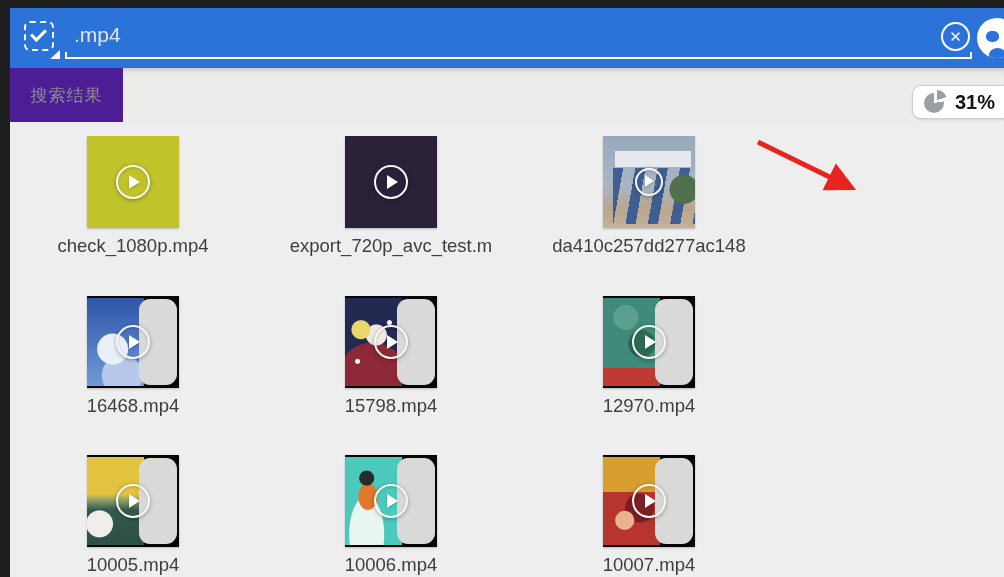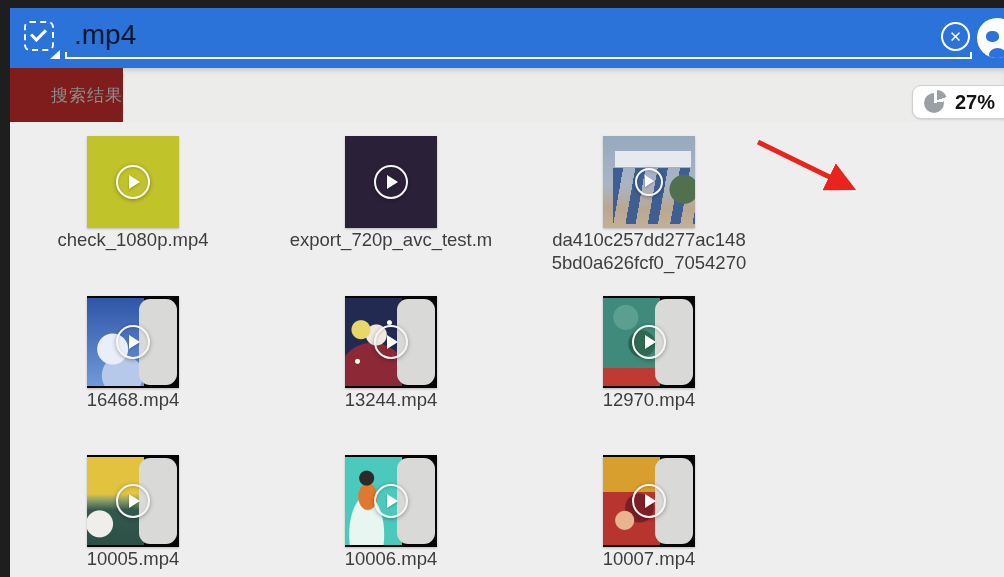--- a/index.html
+++ b/index.html
@@ -11,54 +11,54 @@
   .app{position:absolute;left:10px;top:8px;width:994px;height:569px;background:#eeeeee;overflow:hidden;}
 
   
   .topbar{position:absolute;left:0;top:0;width:100%;height:60px;background:#2b73d8;z-index:5;}
   .selwrap{position:absolute;left:12px;top:11px;width:40px;height:40px;cursor:pointer;}
   .selbox{width:26px;height:26px;border:2px dashed #fff;border-radius:6px;position:relative;margin:2px 0 0 2px;}
   .selbox::after{content:"";position:absolute;left:5px;top:6px;width:12px;height:6px;
     border-left:3px solid #fff;border-bottom:3px solid #fff;transform:rotate(-45deg);}
   .seltri{position:absolute;right:2px;bottom:0;width:10px;height:9px;background:#fff;
     clip-path:polygon(100% 0,100% 100%,0 100%);}
-  .search-text{position:absolute;left:64px;top:13px;color:#0f172a;font-size:28px;line-height:28px;}
+  .search-text{position:absolute;left:64px;top:13px;color:#e5e5e5;font-size:21px;line-height:28px;}
   .underline{position:absolute;left:55px;right:32px;top:44px;height:5px;
     border-bottom:2px solid #fff;border-left:2px solid #fff;border-right:2px solid #fff;}
   .clearbtn{position:absolute;right:34px;top:14px;width:29px;height:29px;border:2.5px solid #fff;
     border-radius:50%;box-sizing:border-box;color:#fff;display:flex;align-items:center;justify-content:center;
     font-size:15px;font-weight:bold;cursor:pointer;}
   .globe{position:absolute;right:-13px;top:10px;width:40px;height:40px;background:#fff;border-radius:50%;overflow:hidden;cursor:pointer;}
   .globe .b2{position:absolute;left:9px;top:13px;width:13px;height:11px;background:#2b73d8;border-radius:45%;}
   .globe .b3{position:absolute;left:12px;bottom:-3px;width:17px;height:13px;background:#2b73d8;border-radius:50%;}
 
   
   .tabbar{position:absolute;left:0;top:60px;width:100%;height:54px;background:#ececea;
     box-shadow:inset 0 5px 6px -4px rgba(0,0,0,.22);}
-  .tab{position:absolute;left:0;top:0;width:113px;height:54px;background:#7f1d1d;
-    color:#8d8d8d;font-size:17px;letter-spacing:1px;display:flex;align-items:center;justify-content:flex-end;cursor:pointer;}
+  .tab{position:absolute;left:0;top:0;width:113px;height:54px;background:#4c1d95;
+    color:#8d8d8d;font-size:17px;letter-spacing:1px;display:flex;align-items:center;justify-content:center;cursor:pointer;}
   .badge{position:absolute;right:-8px;top:17px;height:34px;background:#fff;border:1px solid #cfcfcf;
     border-radius:9px;display:flex;align-items:center;gap:9px;padding:0 16px 0 11px;box-sizing:border-box;
     box-shadow:0 1px 2px rgba(0,0,0,.10);}
   .pie{width:22px;height:22px;position:relative;}
   .pie .pm{position:absolute;left:0;top:2px;width:20px;height:20px;border-radius:50%;
     background:conic-gradient(from 0deg, rgba(0,0,0,0) 0deg 80deg, #9aa0a6 80deg 360deg);}
   .pie .ps{position:absolute;right:-1px;top:-1px;width:20px;height:20px;border-radius:50%;
     background:conic-gradient(from 0deg, #9aa0a6 8deg 72deg, rgba(0,0,0,0) 72deg 360deg);}
   .badge-val{font-size:20px;font-weight:bold;color:#141414;}
 
   
   .content{position:absolute;left:0;top:114px;width:100%;height:455px;}
   .row{display:flex;margin-left:-6px;}
   .row1{margin-top:14px;height:160px;}
   .row2{height:159px;}
   .row3{height:159px;}
   .cell{width:258px;flex:none;display:flex;flex-direction:column;align-items:center;cursor:pointer;}
   .thumb{width:92px;height:92px;position:relative;flex:none;box-shadow:0 1px 2px rgba(0,0,0,.22);}
-  .fname{font-size:18.5px;color:#3e3e3e;text-align:center;line-height:23px;max-width:232px;word-break:break-all;}
+  .fname{margin-top:6px;font-size:18.5px;color:#3e3e3e;text-align:left;line-height:23px;max-width:232px;word-break:break-all;}
 
   
   .play{position:absolute;left:50%;top:50%;width:30px;height:30px;margin:-17px 0 0 -17px;
     border:2px solid #f5f5f5;border-radius:50%;
     box-shadow:0 1px 4px rgba(0,0,0,.35), inset 0 1px 3px rgba(0,0,0,.18);}
   .play::after{content:"";position:absolute;left:11px;top:8px;width:0;height:0;
     border-left:11px solid #fff;border-top:7px solid transparent;border-bottom:7px solid transparent;
     filter:drop-shadow(0 1px 1px rgba(0,0,0,.25));}
   .play.p-sm{width:24px;height:24px;margin:-14px 0 0 -14px;}
   .play.p-sm::after{left:8px;top:5px;border-left:9px solid #fff;border-top:6px solid transparent;border-bottom:6px solid transparent;}
@@ -135,21 +135,21 @@
 
   <div class="tabbar">
     <div class="tab">
       <span>搜索结果</span>
     </div>
     <div class="badge">
       <div class="pie">
         <div class="pm"></div>
           <div class="ps"></div>
       </div>
-      <div class="badge-val">27%</div>
+      <div class="badge-val">31%</div>
     </div>
   </div>
 
   <div class="content">
 
     <div class="row row1">
       <div class="cell">
         <div class="thumb t-yellow">
             <div class="play"></div>
           </div>
@@ -165,21 +165,20 @@
         <div class="fname">
             <div>export_720p_avc_test.m</div>
           </div>
       </div>
       <div class="cell">
         <div class="thumb t-photo">
             <div class="play p-sm"></div>
           </div>
         <div class="fname">
             <div>da410c257dd277ac148</div>
-            <div>5bd0a626fcf0_7054270</div>
           </div>
       </div>
     </div>
 
     <div class="row row2">
       <div class="cell">
         <div class="thumb t-art">
             <div class="art a2"></div>
             <div class="card"></div>
             <div class="play"></div>
@@ -188,21 +187,21 @@
             <div>16468.mp4</div>
           </div>
       </div>
       <div class="cell">
         <div class="thumb t-art">
             <div class="art a3"></div>
             <div class="card"></div>
             <div class="play"></div>
           </div>
         <div class="fname">
-            <div>13244.mp4</div>
+            <div>15798.mp4</div>
           </div>
       </div>
       <div class="cell">
         <div class="thumb t-art">
             <div class="art a4"></div>
             <div class="card"></div>
             <div class="play"></div>
           </div>
         <div class="fname">
             <div>12970.mp4</div>

